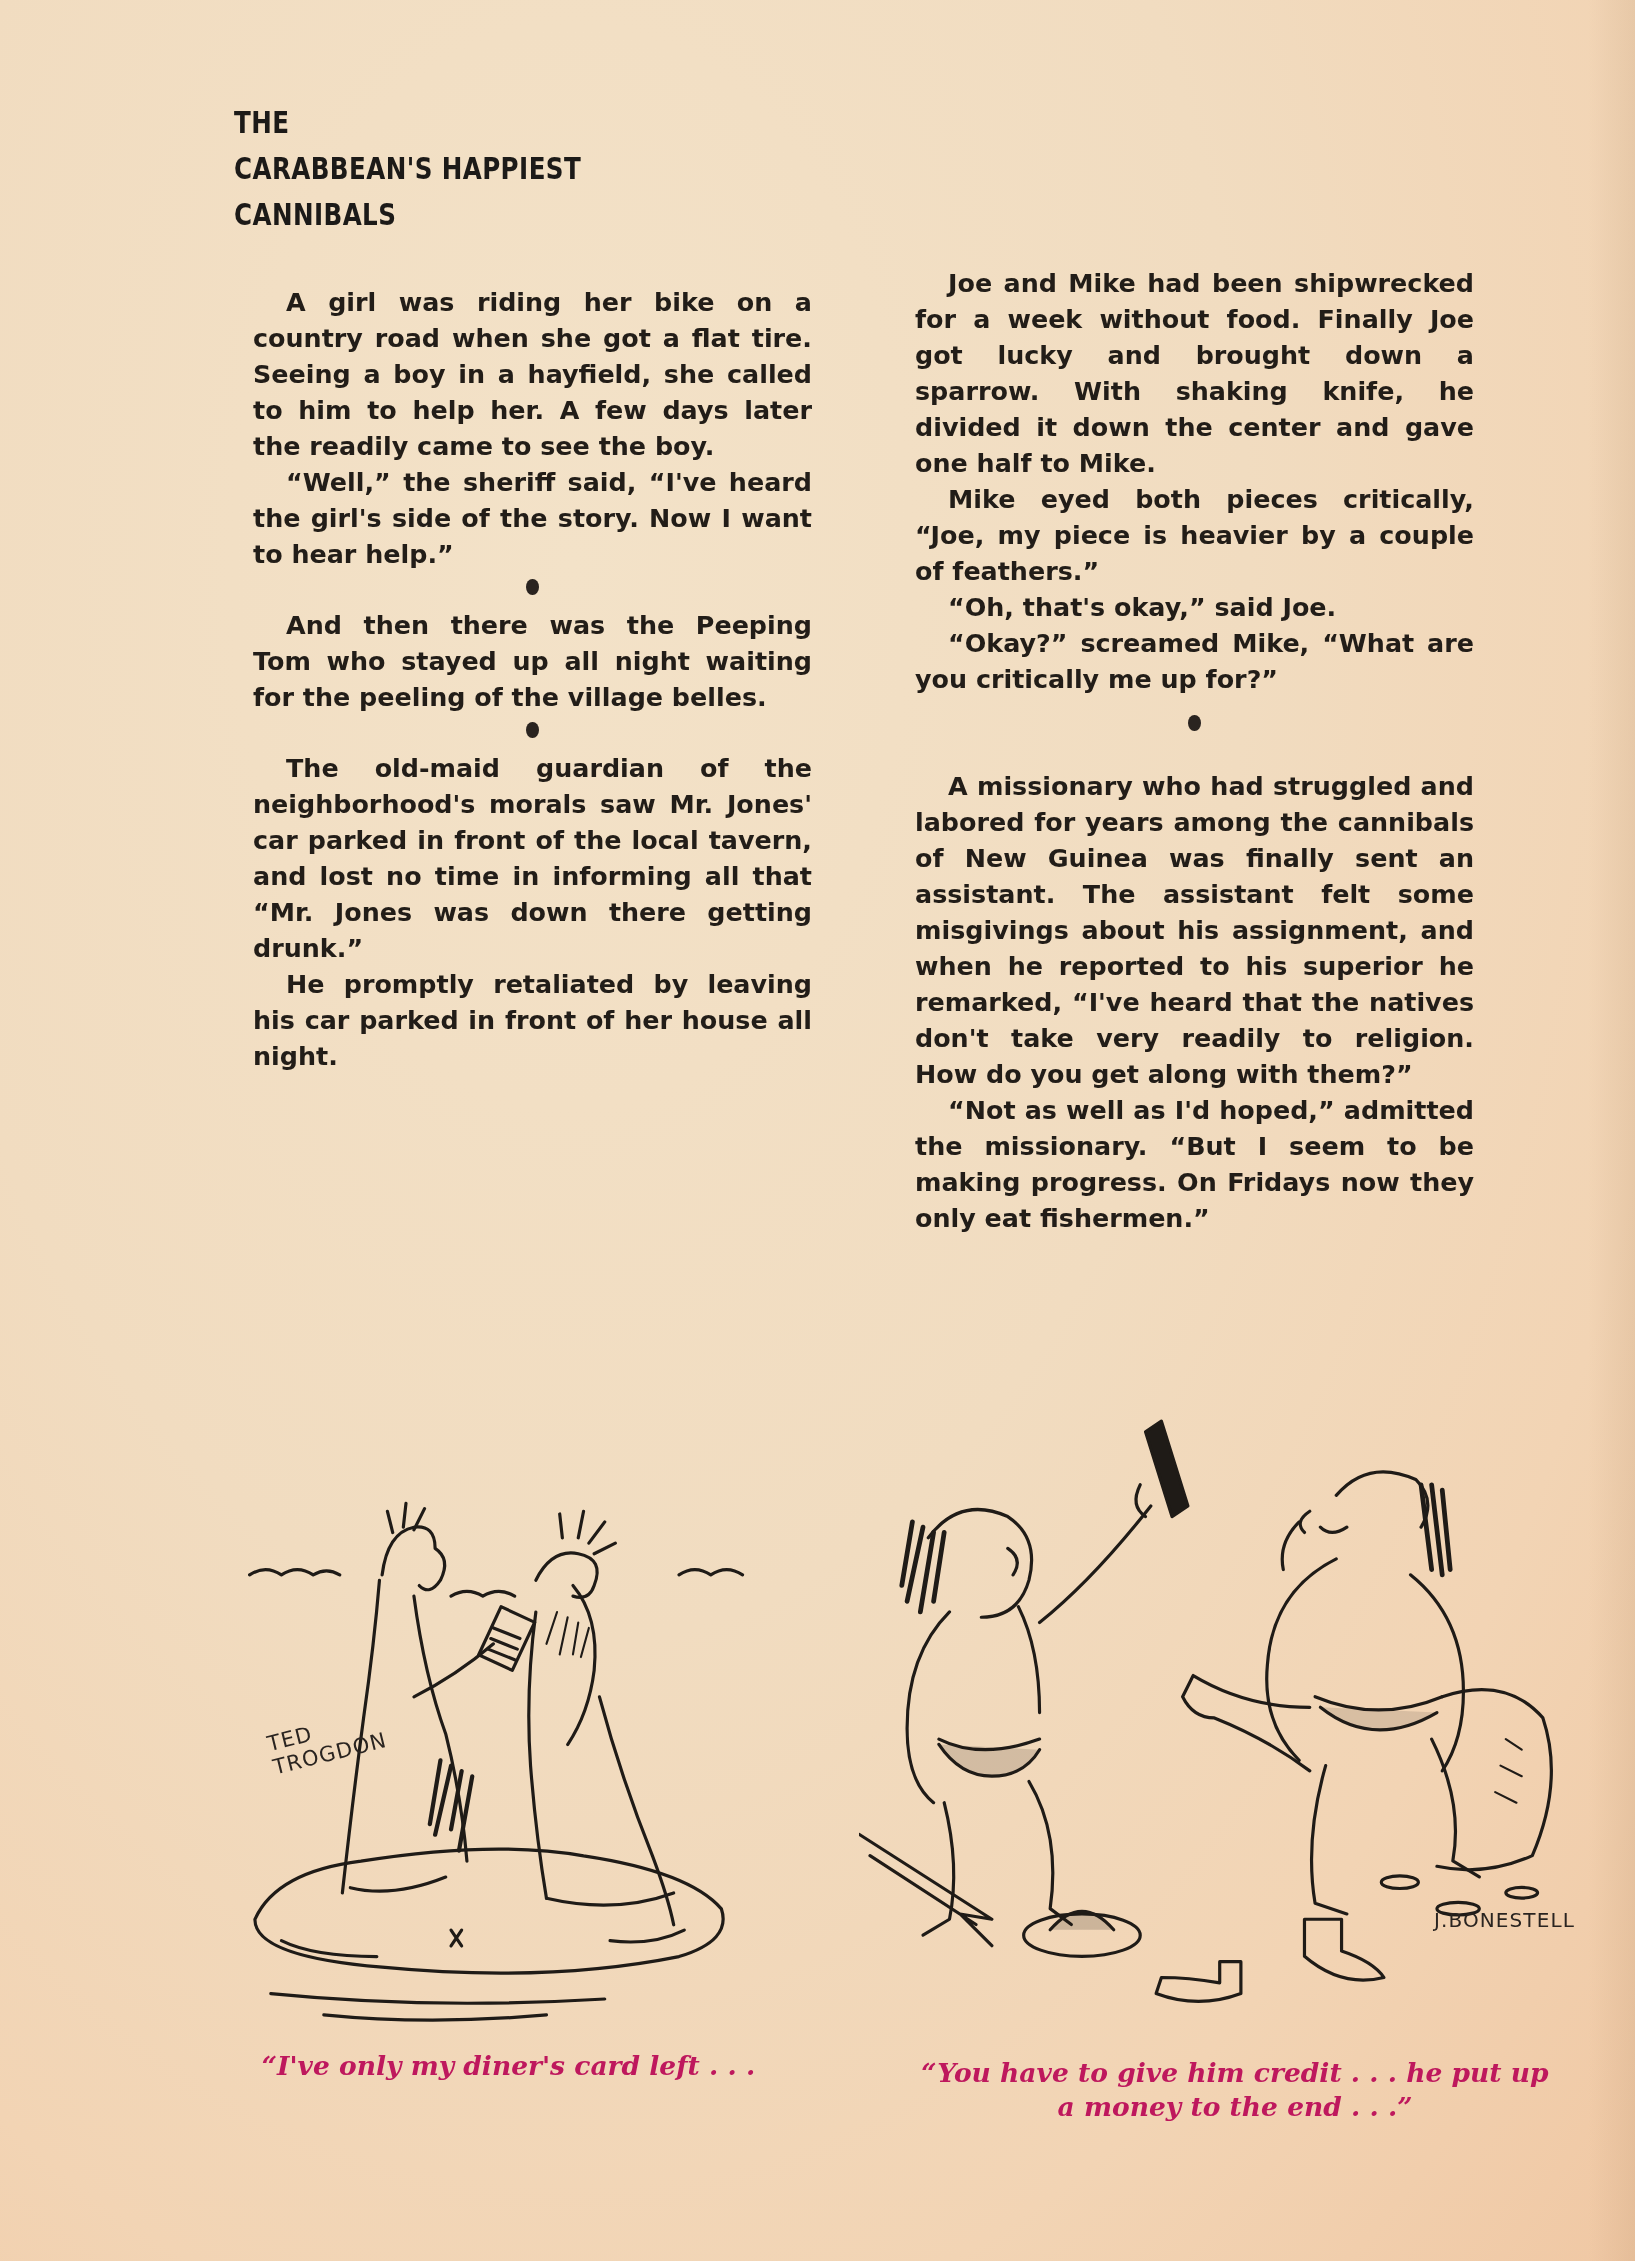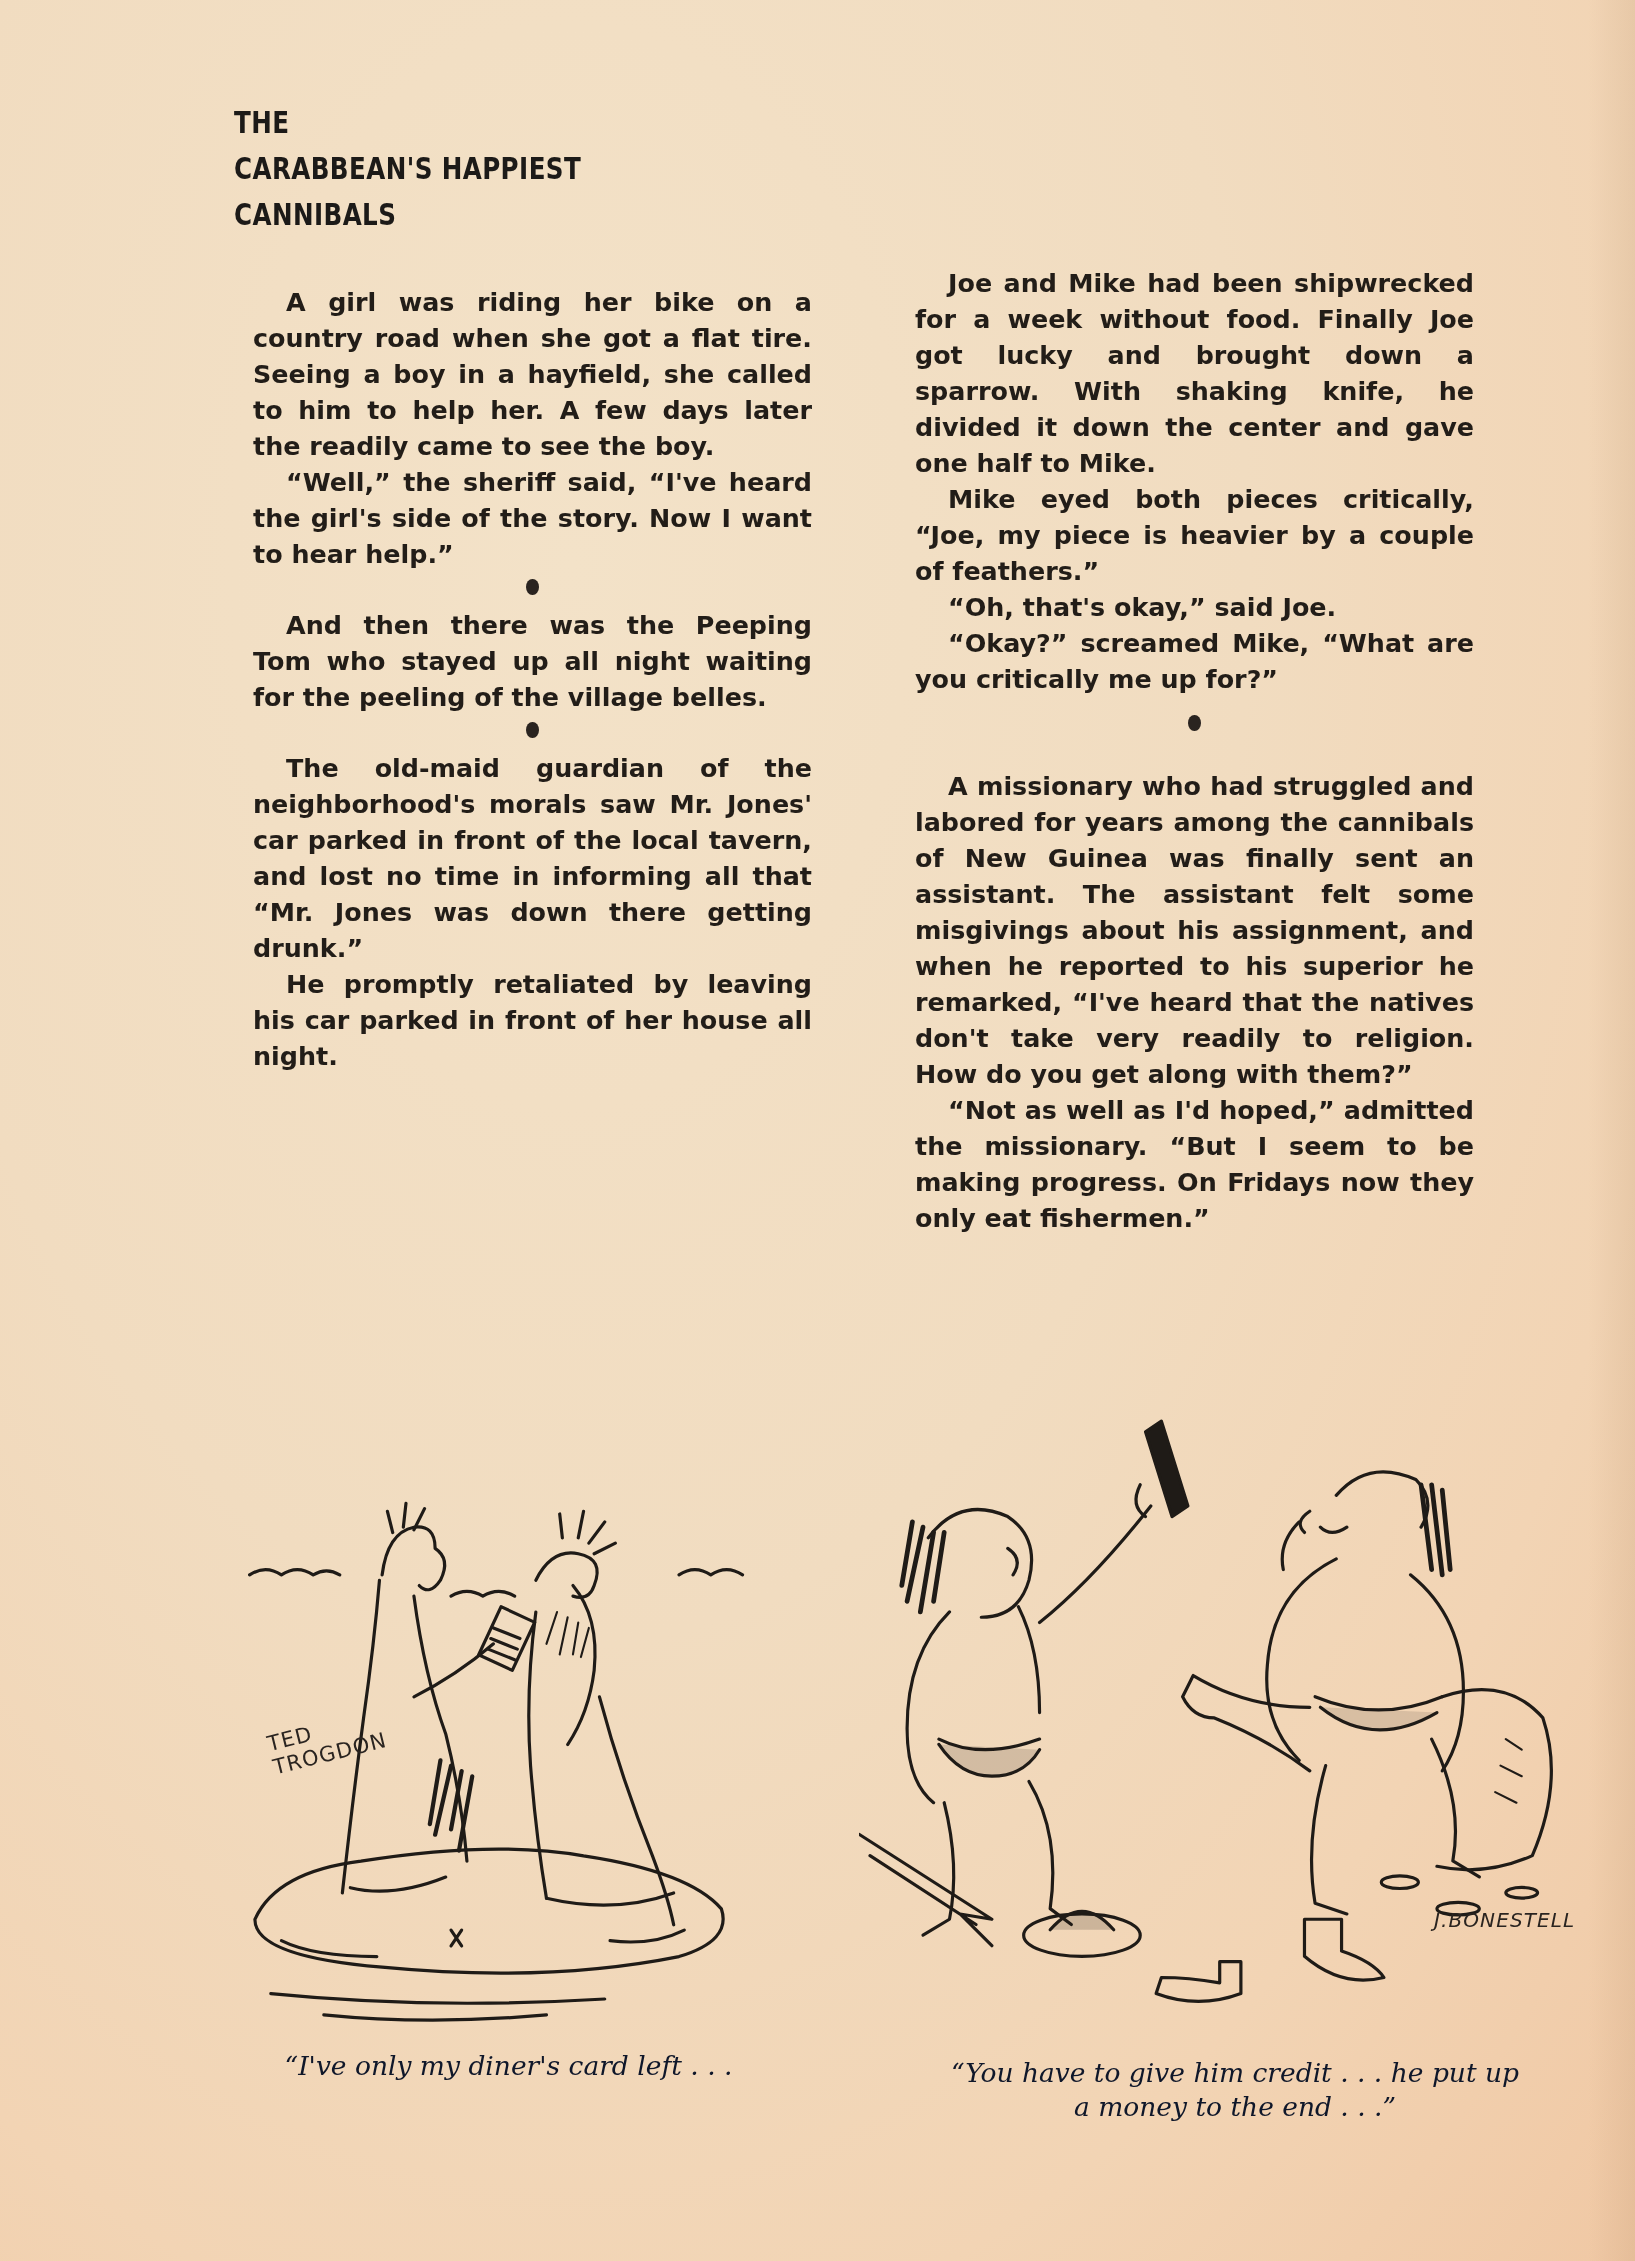--- a/index.html
+++ b/index.html
@@ -35,31 +35,31 @@
       margin: 7.4px auto 11.7px auto;
     }
     .bullet.big-gap { margin: 18px auto 37px auto; }
     .cartoon {
       position: absolute;
     }
     .cartoon-left { left: 239px; top: 1474px; width: 599px; height: 557px; }
     .cartoon-right { left: 859px; top: 1400px; width: 732px; height: 657px; }
     .caption {
       position: absolute; text-align: center;
-      font-family: "DejaVu Serif", serif; font-style: italic; font-weight: normal;
-      font-size: 26.5px; line-height: 34px; color: #0f172a;
+      font-family: "DejaVu Serif", serif; font-style: italic; font-weight: bold;
+      font-size: 26.5px; line-height: 34px; color: #be185d;
     }
     .caption-left { left: 233px; top: 2049px; width: 551px; }
     .caption-right { left: 901px; top: 2056px; width: 668px; }
     .signature {
       position: absolute; font-family: "DejaVu Sans", sans-serif;
       font-size: 21px; color: #2a2420; letter-spacing: 1.1px;
     }
     .sig-left { left: 269px; top: 1718px; transform: rotate(-14deg); line-height: 24.4px; }
-    .sig-right { left: 1434px; top: 1908px; font-style: italic; font-size: 20px; }
+    .sig-right { left: 1434px; top: 1908px; font-size: 20px; }
   </style>
 </head>
 <body>
 
 <div class="page-edge"></div>
 
 <div class="title">
   <div>THE</div>
   <div>CARABBEAN'S HAPPIEST</div>
   <div>CANNIBALS</div>

